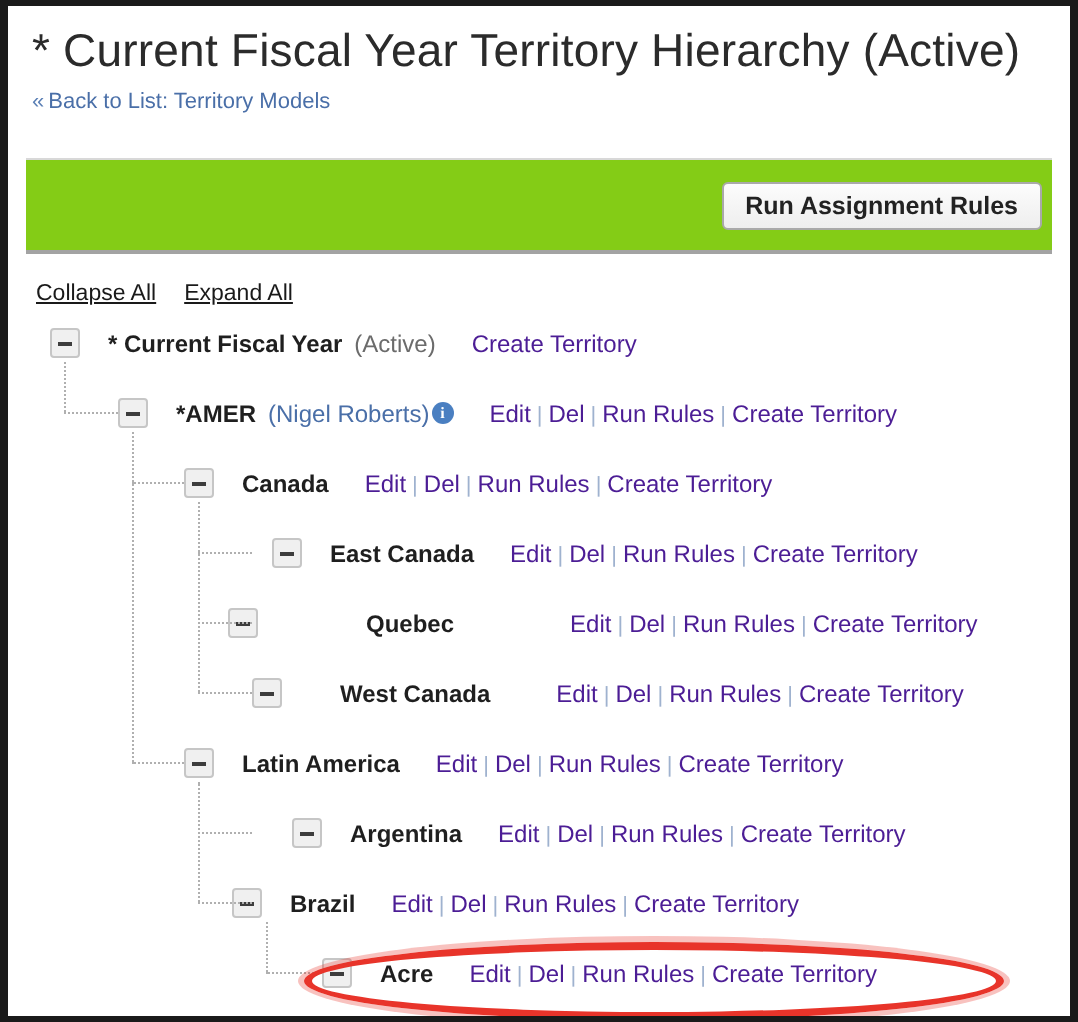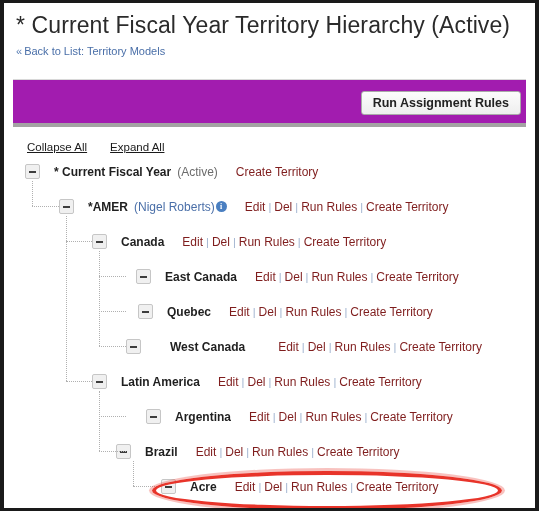--- a/index.html
+++ b/index.html
@@ -56,23 +56,23 @@
     text-decoration: none;
   }
 
   
   .toolbar {
     position: absolute;
     left: 9px;
     top: 76px;
     width: 513px;
     height: 48px;
-    background: #a21caf;
+    background: #84cc16;
     border-top: 1px solid #d8d8d8;
-    border-bottom: 4px solid #a3a3a3;
+    border-bottom: 2px solid #a3a3a3;
     box-sizing: border-box;
   }
   .run-btn {
     position: absolute;
     right: 5px;
     top: 11px;
     height: 24px;
     padding: 0 11px;
     font-family: "Liberation Sans", sans-serif;
     font-size: 12.5px;
@@ -91,21 +91,20 @@
     position: absolute;
     left: 14px;
     top: 138px;
     font-size: 11.5px;
     white-space: nowrap;
   }
   .tree-links a {
     color: #1a1a1a;
     text-decoration: underline;
     margin-right: 14px;
-    margin-left: 9px;
   }
 
   
   .tree {
     position: absolute;
     left: 0;
     top: 155px;
     width: 531px;
   }
   .tree-row {
@@ -171,21 +170,21 @@
     font-family: "Liberation Serif", serif;
     vertical-align: 1px;
     cursor: pointer;
   }
   .actions {
     margin-left: 18px;
     font-size: 12px;
     color: #4a6fa8;
   }
   .actions a {
-    color: #7f1d1d;
+    color: #4c1d95;
     text-decoration: none;
     cursor: pointer;
   }
   .actions .sep {
     color: #9fb2cf;
     margin: 0 3px;
     font-size: 11px;
   }
 
   
@@ -260,21 +259,21 @@
           </div>
         </div>
         <div class="tree-row">
           <div class="node" style="left: 132px;">
             <div class="toggle"></div>
             <span class="node-name">East Canada</span>
             <span class="actions"><a href="#">Edit</a><span class="sep">|</span><a href="#">Del</a><span class="sep">|</span><a href="#">Run Rules</a><span class="sep">|</span><a href="#">Create Territory</a></span>
           </div>
         </div>
         <div class="tree-row">
-          <div class="node" style="left: 134px;">
+          <div class="node" style="left: 110px; gap: 40px;">
             <div class="toggle"></div>
             <span class="node-name">Quebec</span>
             <span class="actions"><a href="#">Edit</a><span class="sep">|</span><a href="#">Del</a><span class="sep">|</span><a href="#">Run Rules</a><span class="sep">|</span><a href="#">Create Territory</a></span>
           </div>
         </div>
         <div class="tree-row">
           <div class="node" style="left: 122px; gap: 15px;">
             <div class="toggle"></div>
             <span class="node-name">West Canada</span>
             <span class="actions"><a href="#">Edit</a><span class="sep">|</span><a href="#">Del</a><span class="sep">|</span><a href="#">Run Rules</a><span class="sep">|</span><a href="#">Create Territory</a></span>

